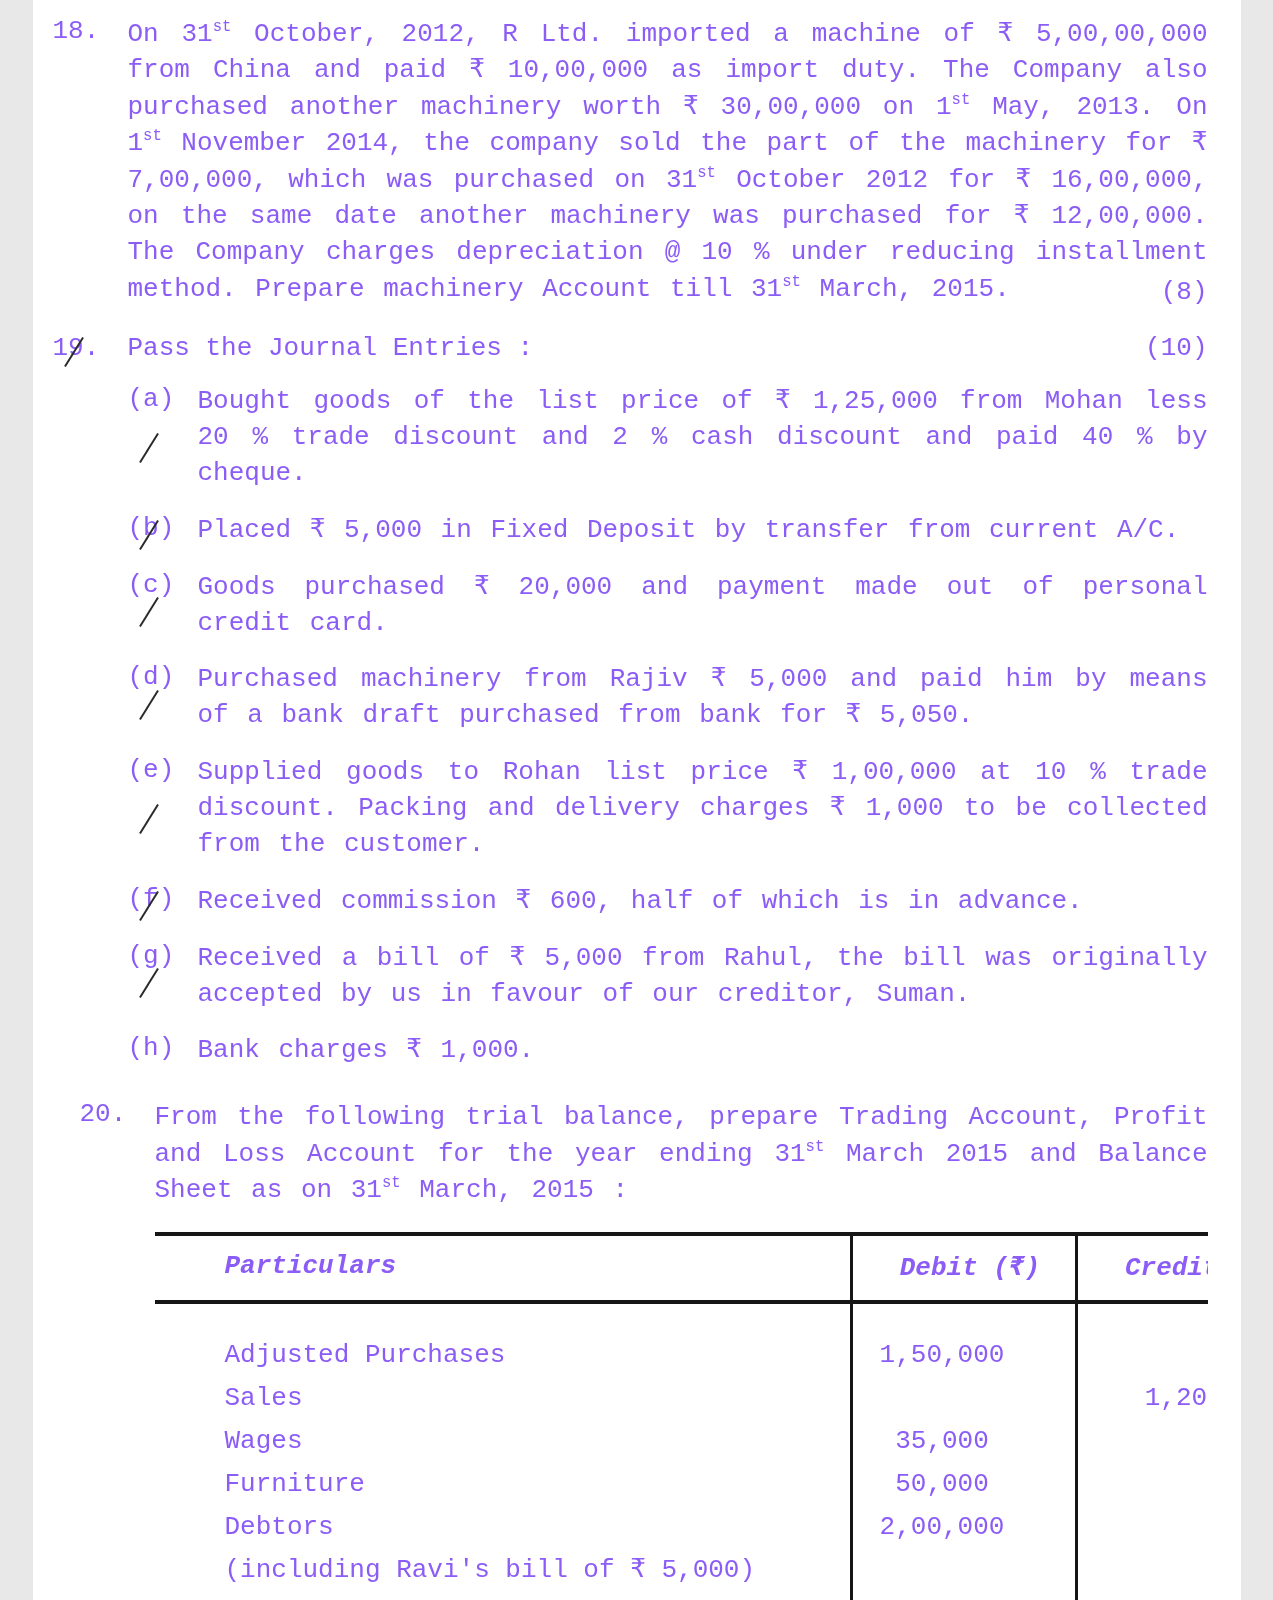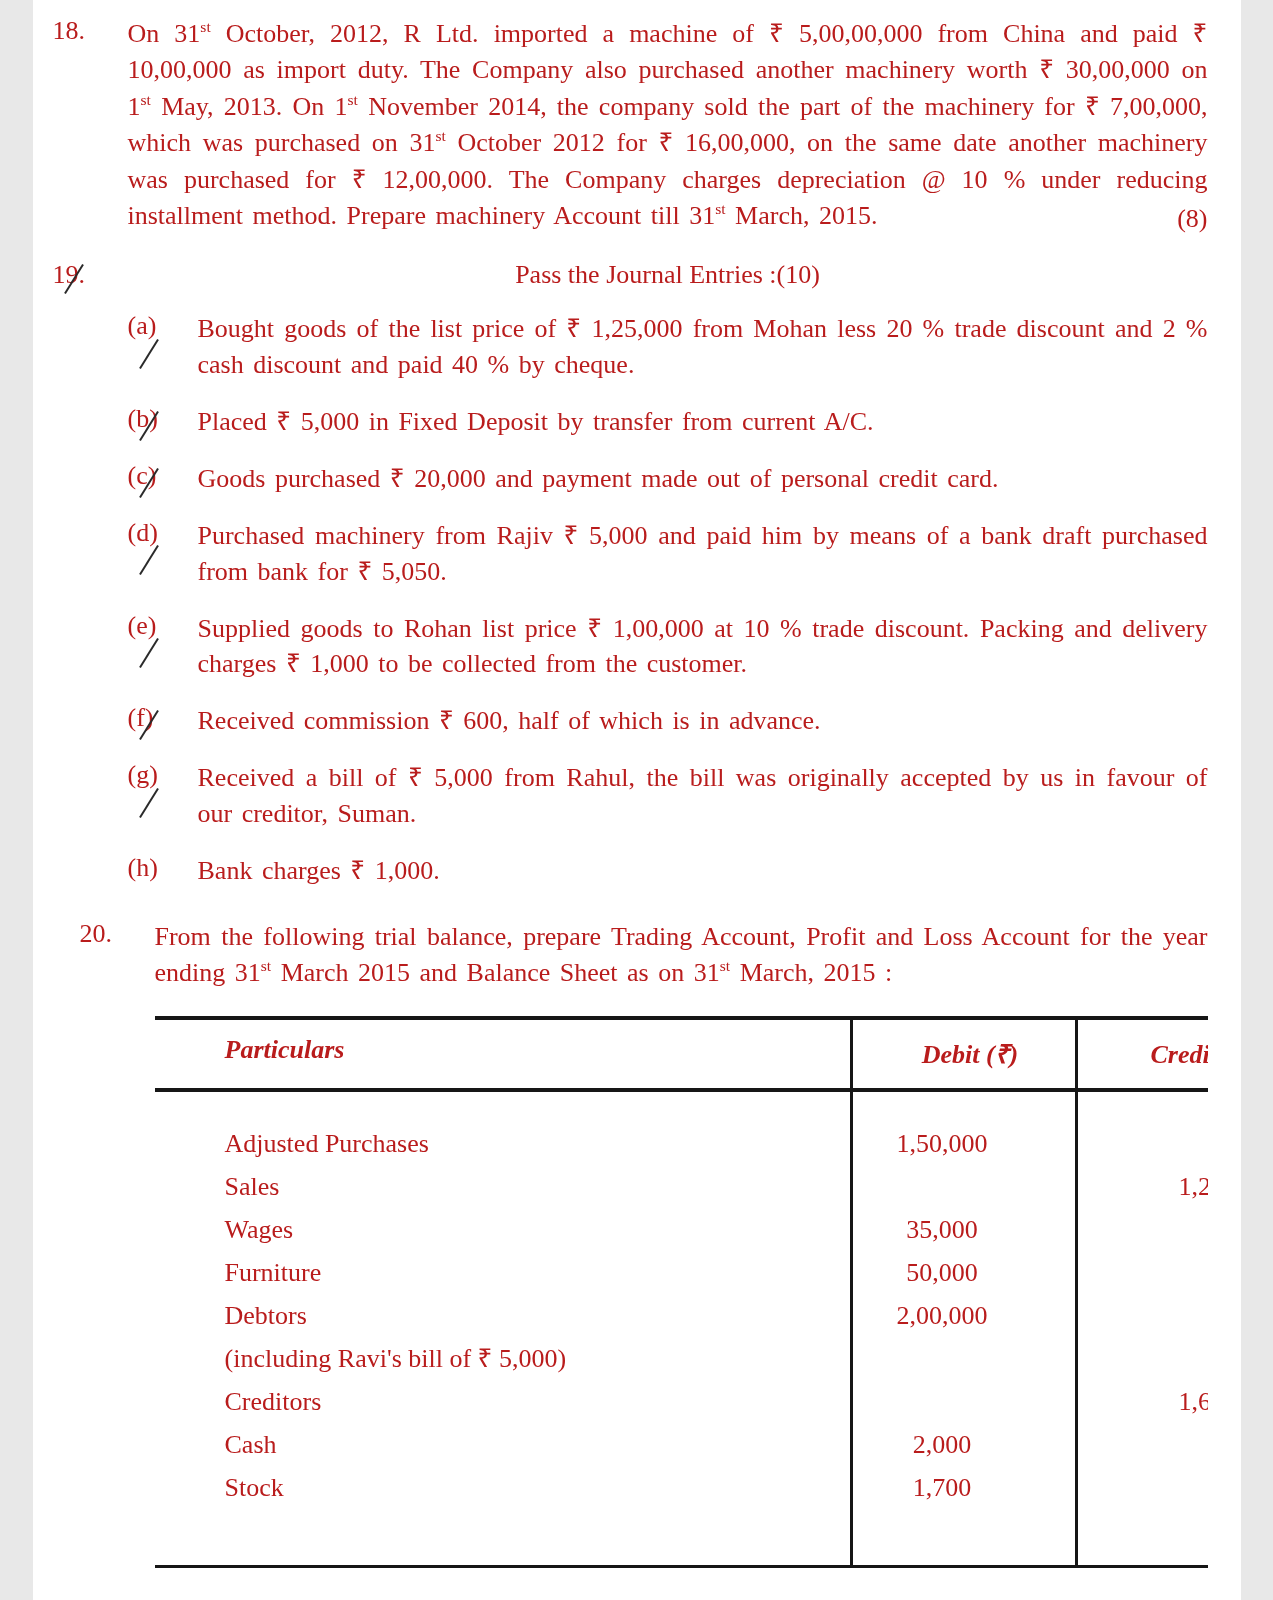--- a/index.html
+++ b/index.html
@@ -1,38 +1,38 @@
 <!DOCTYPE html>
 <html><head>
 <meta charset="utf-8">
 <style>
   html, body { margin: 0; padding: 0; background: #e8e8e8; }
   .page {
     width: 1208px;
     height: 1600px;
     margin: 0 auto;
     background: #ffffff;
-    color: #b91c1c;
-    font-family: Liberation Serif, serif;
+    color: #8b5cf6;
+    font-family: Liberation Mono, monospace;
     font-size: 26px;
     position: relative;
     overflow: hidden;
     box-sizing: border-box;
     padding: 16px 33px 0 20px;
   }
   sup { font-size: 0.6em; vertical-align: super; line-height: 0; }
 
   .q { display: flex; align-items: flex-start; }
   .qnum { width: 75px; flex: none; position: relative; }
   .qbody { flex: 1 1 auto; position: relative; min-width: 0; }
   .qtext { margin: 0; text-align: justify; line-height: 1.40; word-spacing: 3px; }
   .marks { position: absolute; right: 0; bottom: 0; }
 
   .q18 { margin-bottom: 26px; }
-  .q19-head { display: flex; justify-content: center; }
+  .q19-head { display: flex; justify-content: space-between; }
 
   .item { display: flex; margin-top: 21px; }
   .item-label { width: 70px; flex: none; position: relative; }
   .item-text { flex: 1 1 auto; margin: 0; text-align: justify; line-height: 1.38; word-spacing: 3px; min-width: 0; }
 
   
   .struck::after {
     content: "";
     position: absolute;
     left: 4px;

